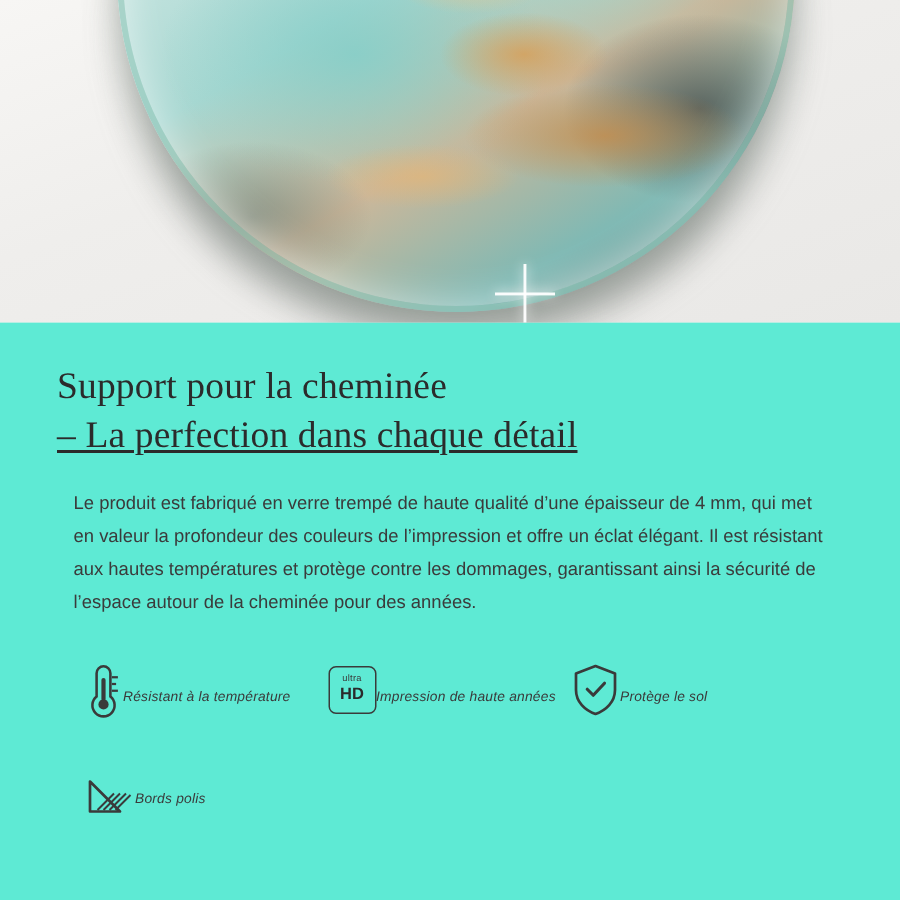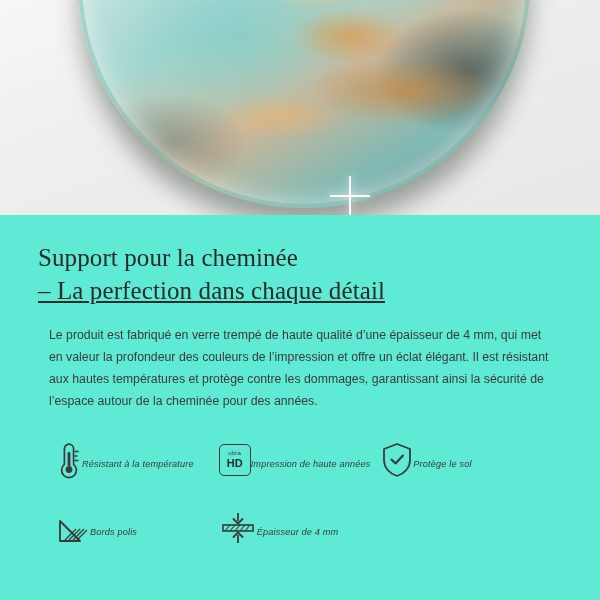--- a/index.html
+++ b/index.html
@@ -240,33 +240,16 @@
             <path d="M4 30 V10 L24 30 Z" fill="none" stroke="#3a3a3a" stroke-width="1.8" stroke-linejoin="round"></path>
             <line x1="9" y1="29" x2="20" y2="18" stroke="#3a3a3a" stroke-width="1.3"></line>
             <line x1="13" y1="29" x2="24" y2="18" stroke="#3a3a3a" stroke-width="1.3"></line>
             <line x1="17" y1="29" x2="28" y2="18" stroke="#3a3a3a" stroke-width="1.3"></line>
             <line x1="21" y1="29" x2="31" y2="19" stroke="#3a3a3a" stroke-width="1.3"></line>
           </svg>
         </span>
         <span class="feature-label">Bords polis</span>
       </div>
 
-      <div class="feature">
-        <span class="feature-icon">
-          <svg width="38" height="34" viewBox="0 0 38 34">
-            <line x1="19" y1="2" x2="19" y2="10" stroke="#3a3a3a" stroke-width="1.8"></line>
-            <path d="M14.5 8 L19 12.5 L23.5 8" fill="none" stroke="#3a3a3a" stroke-width="1.8" stroke-linecap="round" stroke-linejoin="round"></path>
-            <rect x="4" y="14" width="30" height="6" fill="none" stroke="#3a3a3a" stroke-width="1.6"></rect>
-            <line x1="6" y1="20" x2="11" y2="14" stroke="#3a3a3a" stroke-width="1.1"></line>
-            <line x1="11" y1="20" x2="16" y2="14" stroke="#3a3a3a" stroke-width="1.1"></line>
-            <line x1="16" y1="20" x2="21" y2="14" stroke="#3a3a3a" stroke-width="1.1"></line>
-            <line x1="21" y1="20" x2="26" y2="14" stroke="#3a3a3a" stroke-width="1.1"></line>
-            <line x1="26" y1="20" x2="31" y2="14" stroke="#3a3a3a" stroke-width="1.1"></line>
-            <line x1="19" y1="32" x2="19" y2="24" stroke="#3a3a3a" stroke-width="1.8"></line>
-            <path d="M14.5 26 L19 21.5 L23.5 26" fill="none" stroke="#3a3a3a" stroke-width="1.8" stroke-linecap="round" stroke-linejoin="round"></path>
-          </svg>
-        </span>
-        <span class="feature-label">Épaisseur de 4 mm</span>
-      </div>
 
     </div>
   </div>
 </div>
 
 </body></html>

